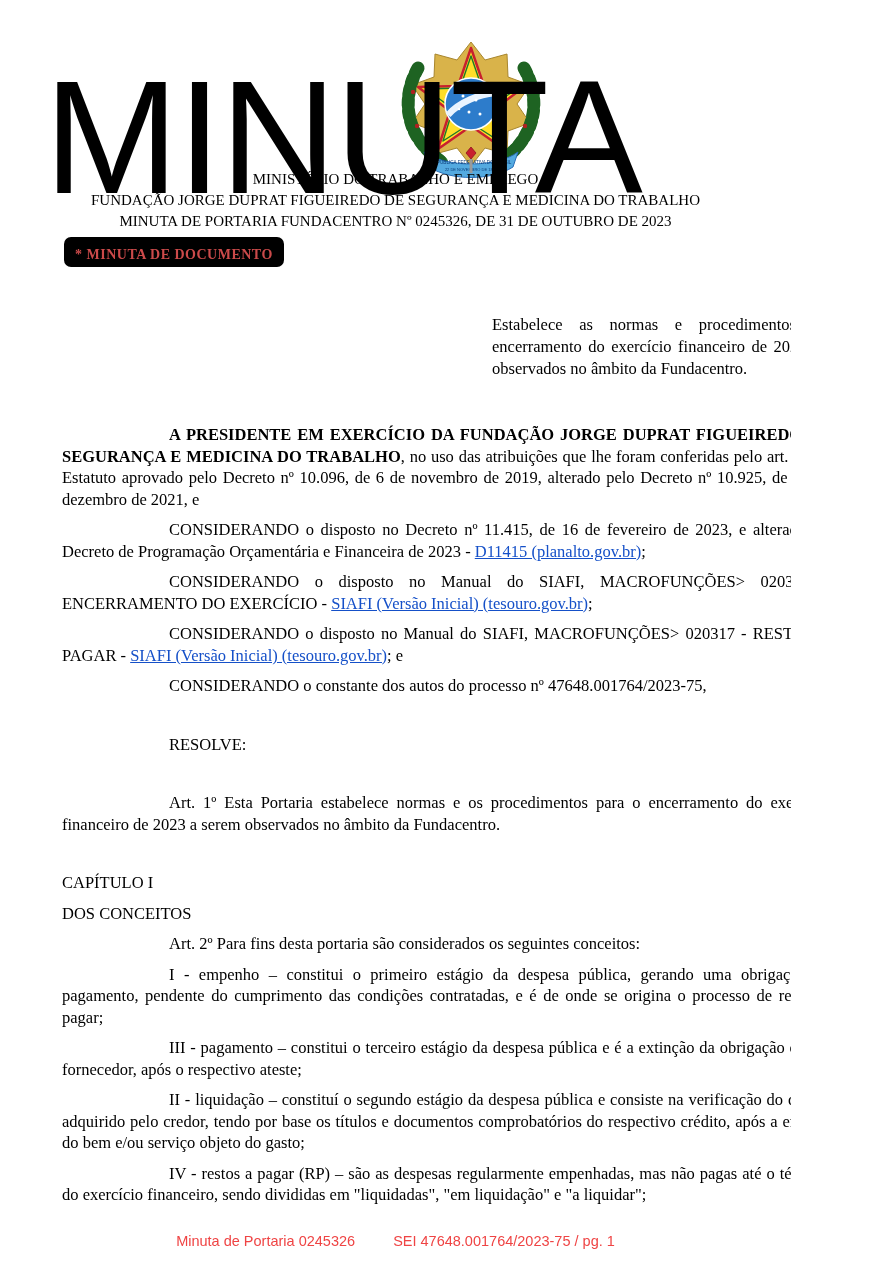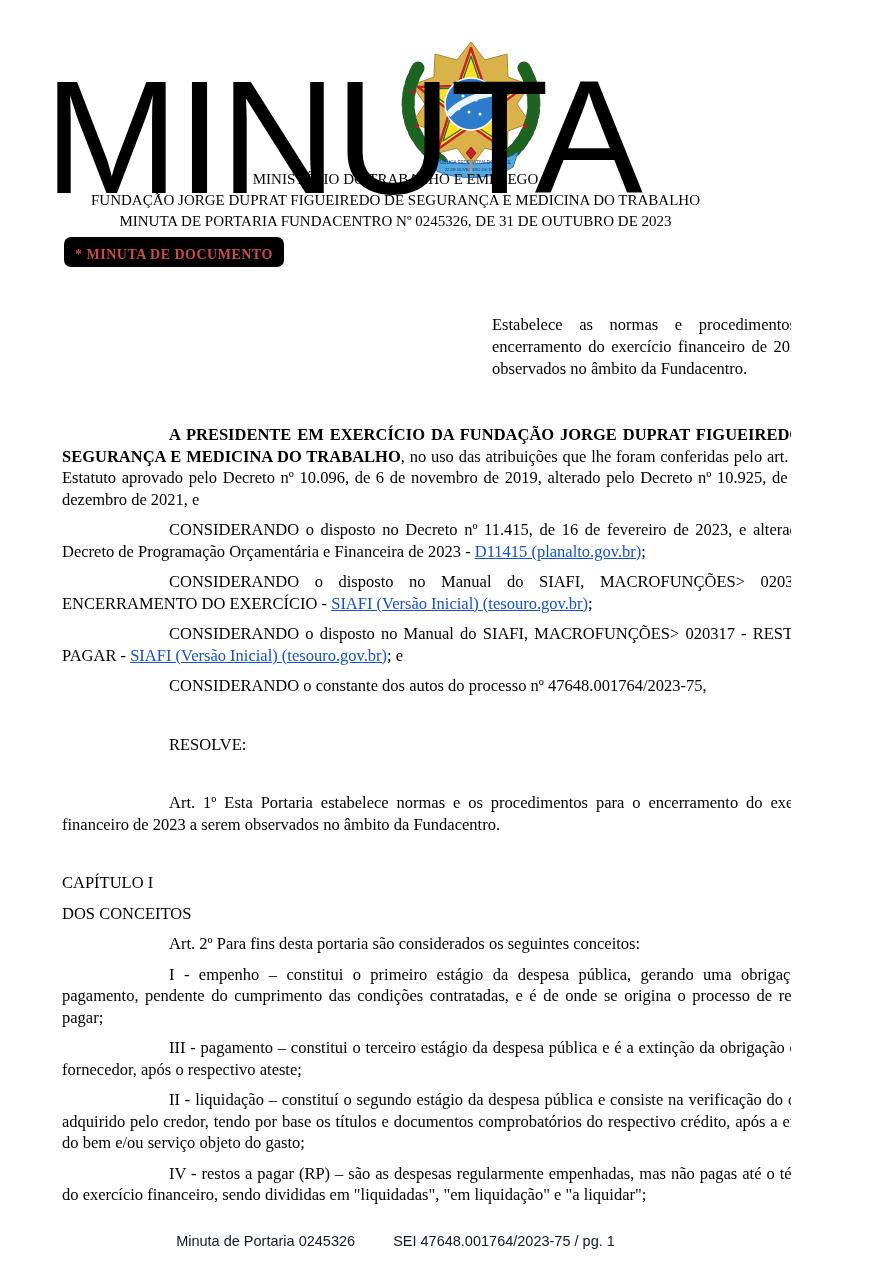--- a/index.html
+++ b/index.html
@@ -41,21 +41,21 @@
   }
   .content p { margin:0 0 9px 0; text-align:justify; text-indent:107px; }
   .content p.center { text-align:left; text-indent:0; }
   .gap-lg { margin-top:37px !important; }
   .doclink { color:#1550c8; text-decoration:underline; cursor:pointer; }
   
   .footer {
     position:absolute; left:0; right:0; top:1233px; z-index:2;
     display:flex; justify-content:center; gap:38px;
     font-family:"Liberation Sans","DejaVu Sans",sans-serif;
-    font-size:14.5px; color:#0f172a;
+    font-size:14.5px; color:#ef4444;
   }
 </style>
 </head>
 <body>
 
 <div class="page">
 
   <div class="emblem">
     <svg width="150" height="142" viewBox="0 0 150 142" xmlns="http://www.w3.org/2000/svg" aria-hidden="true">
 

